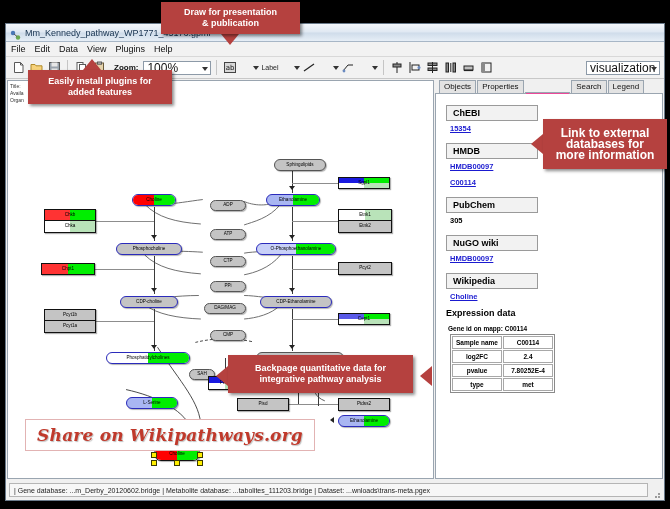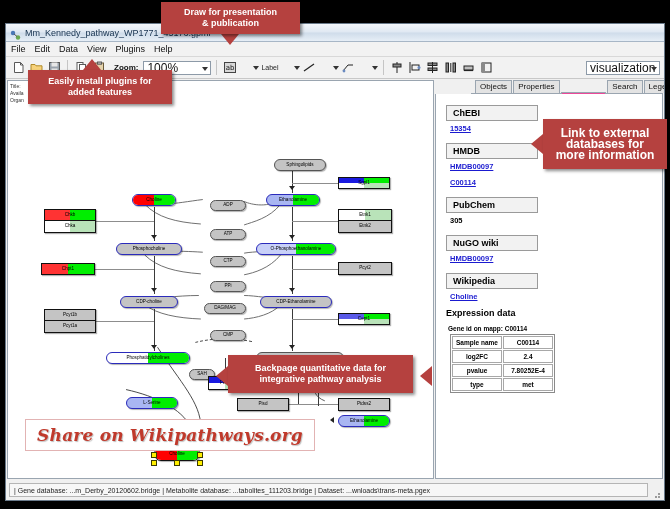--- a/index.html
+++ b/index.html
@@ -37,21 +37,21 @@
   
   .content{position:absolute;left:0;top:55px;right:0;bottom:20px;display:flex;}
   .canvas-pane{position:relative;flex:1;background:#fff;border:1px solid #9aa5b0;margin:1px;overflow:hidden;}
   .side-pane{width:228px;background:#f0f0f0;display:flex;flex-direction:column;margin:1px 1px 1px 0;}
 
   
   .meta{position:absolute;left:2px;top:2px;font-size:5px;color:#333;line-height:7px;}
 
   
   .tabstrip{height:14px;display:flex;align-items:flex-end;padding-left:4px;border-bottom:1px solid #9aa5b0;
-    background:#f0f0f0;box-sizing:border-box;margin-left:36px;}
+    background:#f0f0f0;box-sizing:border-box;}
   .tab{font-size:8px;padding:1px 4px;border:1px solid #9aa5b0;border-bottom:none;background:#e3e3e3;
     color:#111;margin-right:1px;white-space:nowrap;line-height:10px;}
   .tab.active{background:#ec4899;position:relative;top:13px;padding-bottom:2px;}
 
   .backpage{flex:1;background:#fff;border:1px solid #9aa5b0;border-top:none;margin-top:0;position:relative;
     overflow:hidden;padding:8px 0 0 10px;box-sizing:border-box;}
 
   .bp-head{display:inline-block;min-width:92px;border:1px solid #9a9a9a;background:#f2f2f2;
     font-size:9px;font-weight:bold;color:#000;padding:2px 6px;box-sizing:border-box;margin-bottom:2px;}
   .bp-link{font-size:7.5px;color:#1a1ad0;text-decoration:underline;font-weight:bold;margin:1px 0 7px 4px;display:block;}

